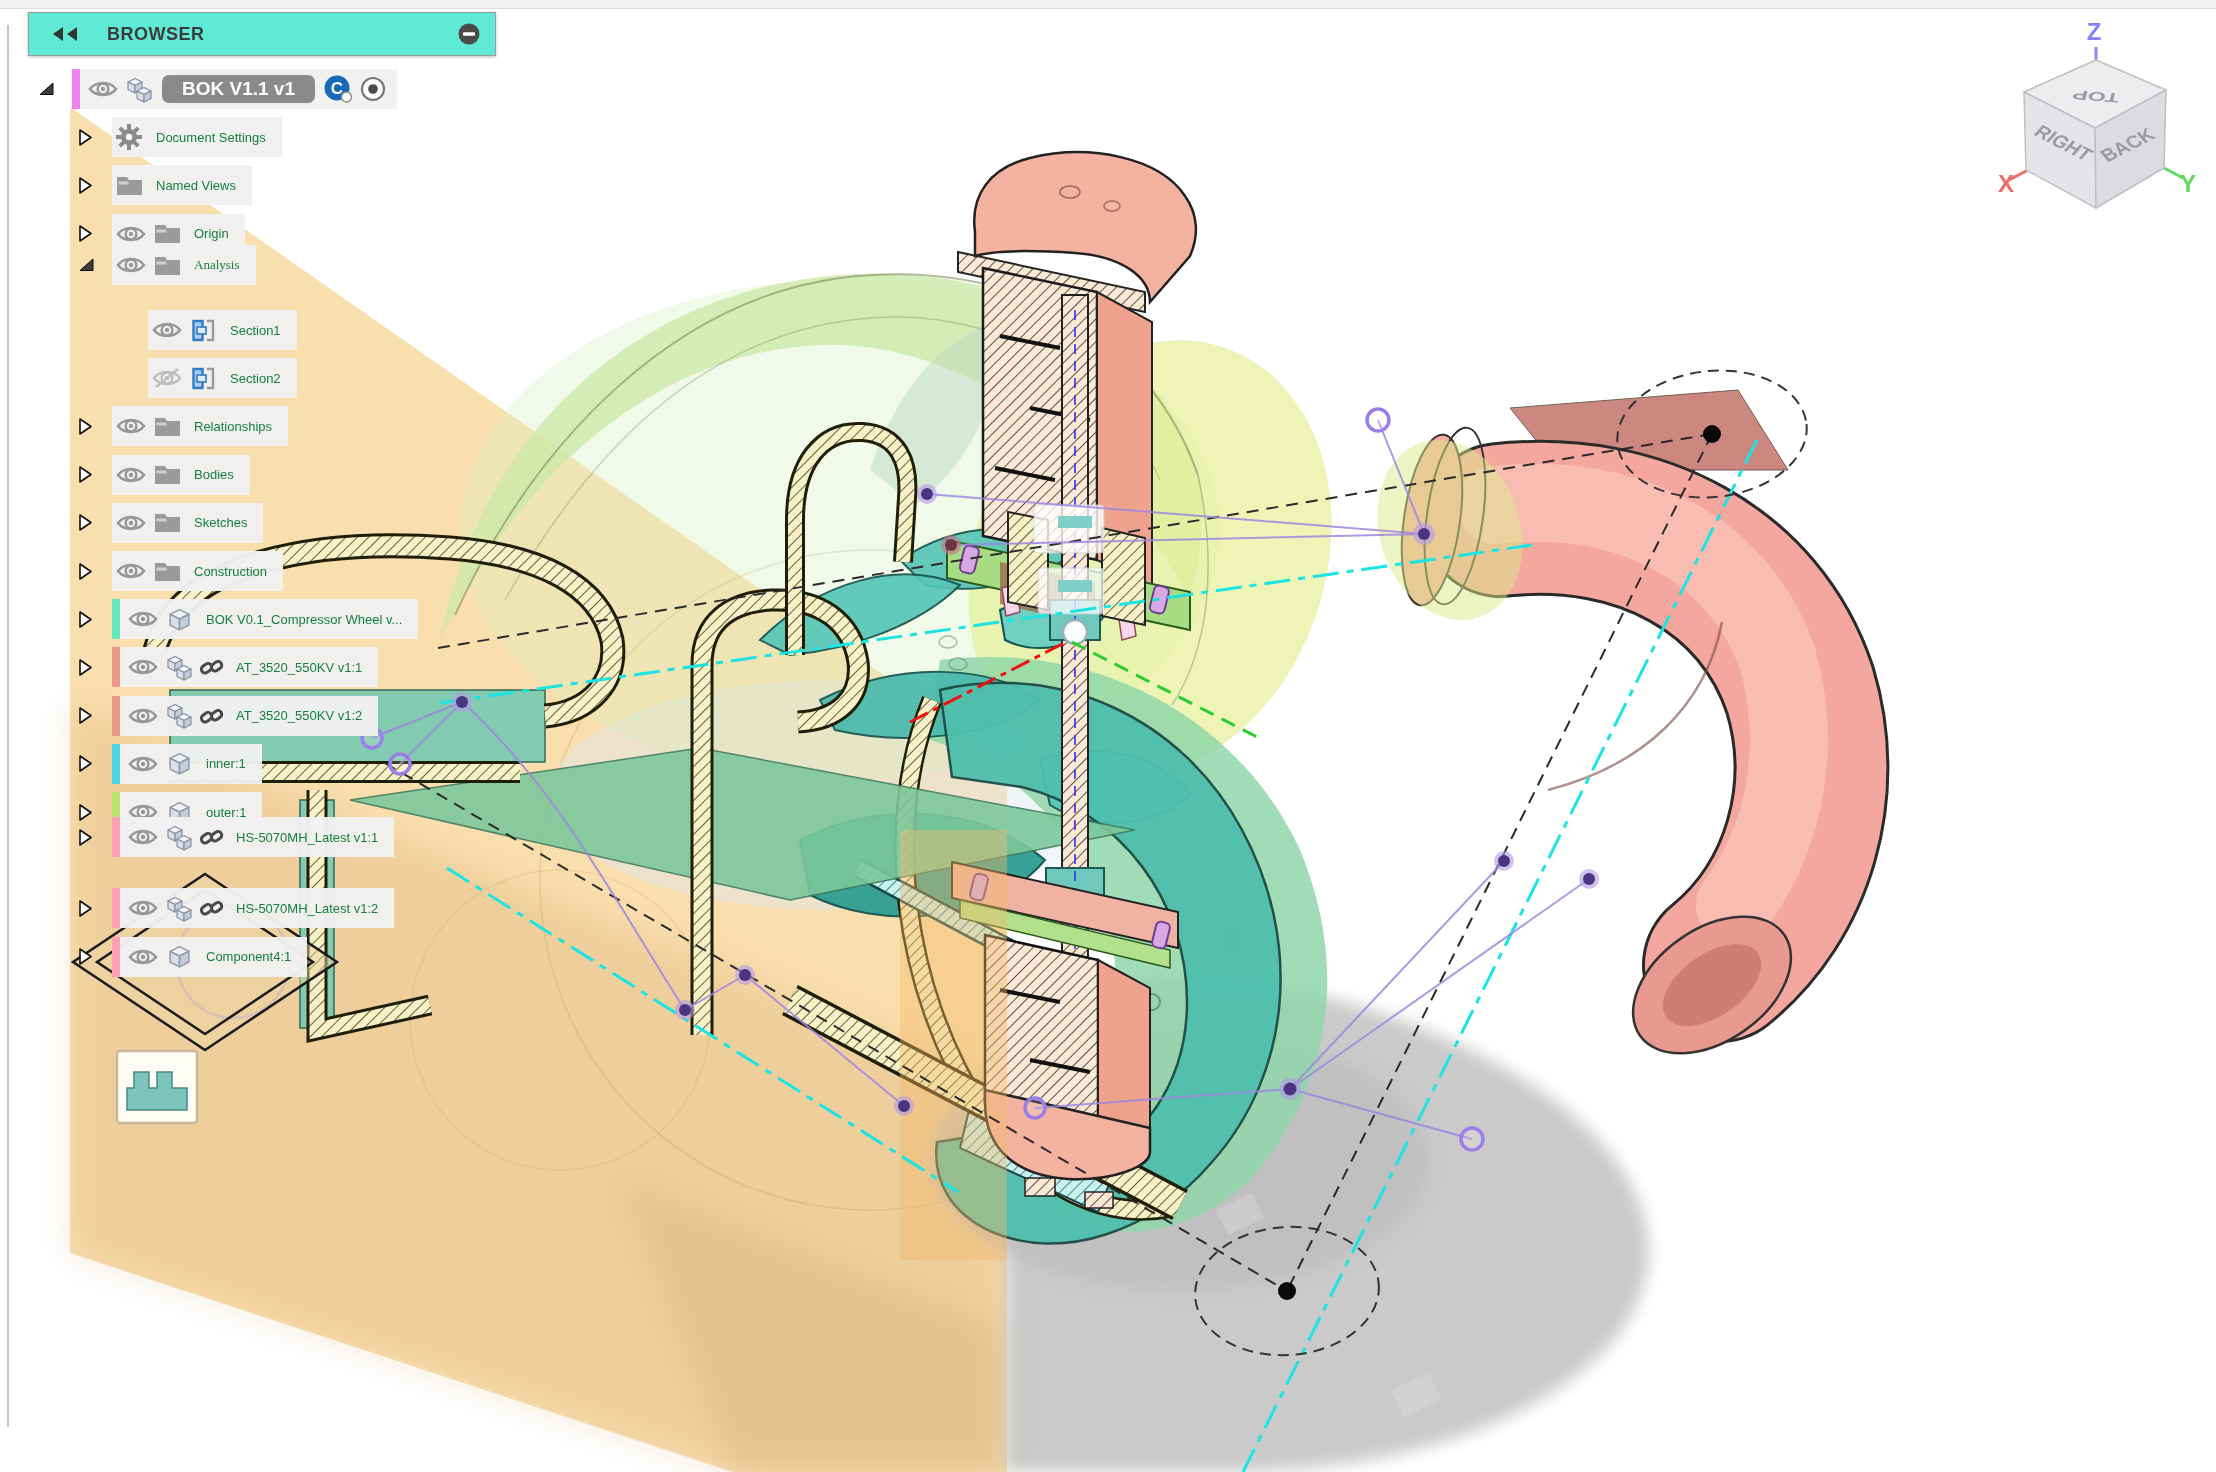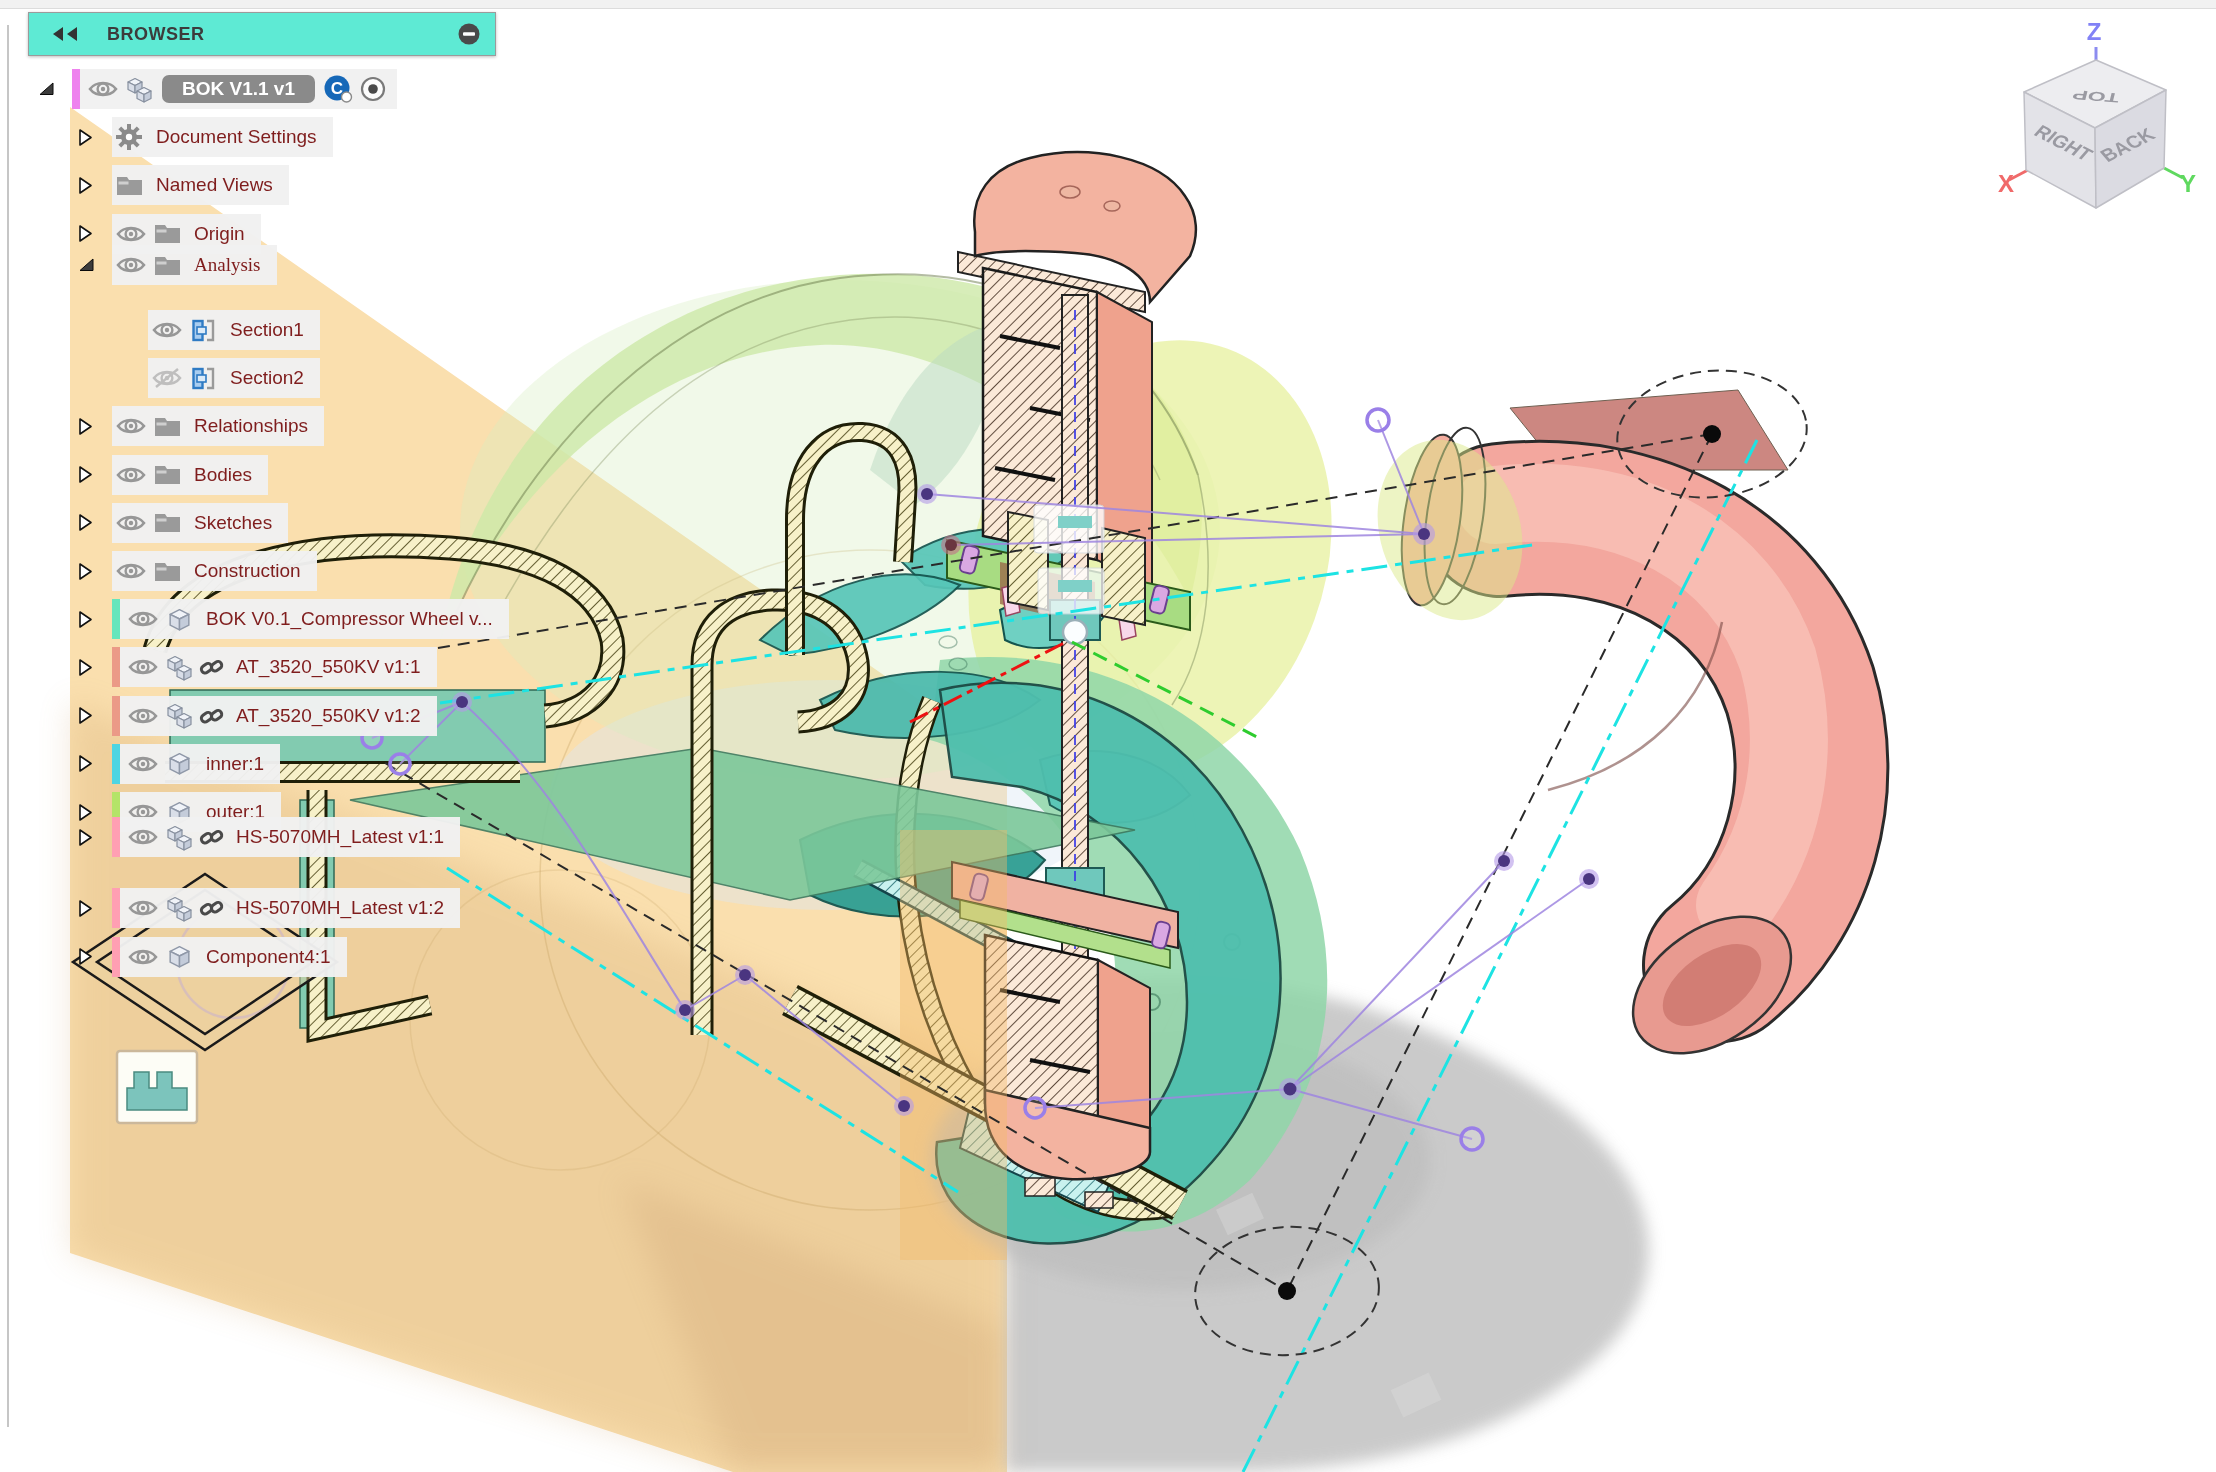--- a/index.html
+++ b/index.html
@@ -18,21 +18,21 @@
   #tree{position:absolute;left:0;top:0;width:700px;height:1050px;}
   .tree-row{position:absolute;left:0;display:flex;align-items:center;height:40px;}
   .spacer{height:1px;}
   .arrow-box{width:34px;display:flex;justify-content:flex-start;align-items:center;cursor:pointer;}
   .row-bg{display:inline-flex;align-items:center;height:40px;background:rgba(241,241,241,.97);}
   .color-bar{width:8px;height:40px;margin-right:4px;}
   .ic{display:flex;align-items:center;justify-content:center;}
   .ic.eye{width:38px;cursor:pointer;}
   .ic.type{width:34px;}
   .ic.link{width:30px;}
-  .row-label{font-size:19px;color:#7f1d1d;padding:0 16px 0 10px;white-space:nowrap;}
+  .row-label{font-size:13px;color:#15803d;padding:0 16px 0 10px;white-space:nowrap;}
   .root-chip{background:#8a8a8a;color:#fff;font-weight:bold;font-size:19px;padding:3px 20px;margin-left:6px;white-space:nowrap;border-radius:7px;}
   .badge{margin-left:8px;display:flex;}
   .radio{margin-left:4px;margin-right:10px;display:flex;}
   
   #viewcube{position:absolute;right:0;top:8px;}
 </style>
 </head>
 <body>
 
 <svg id="scene" width="2216" height="1472" viewBox="0 0 2216 1472">

